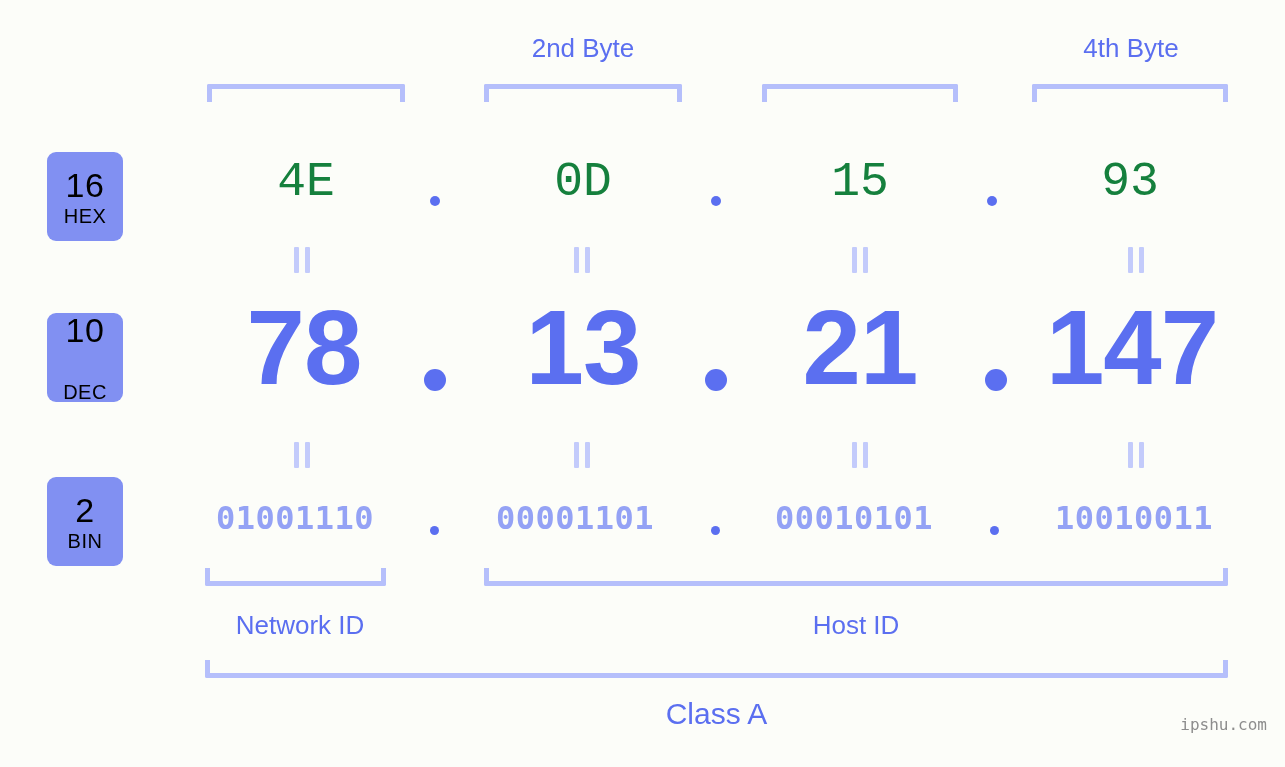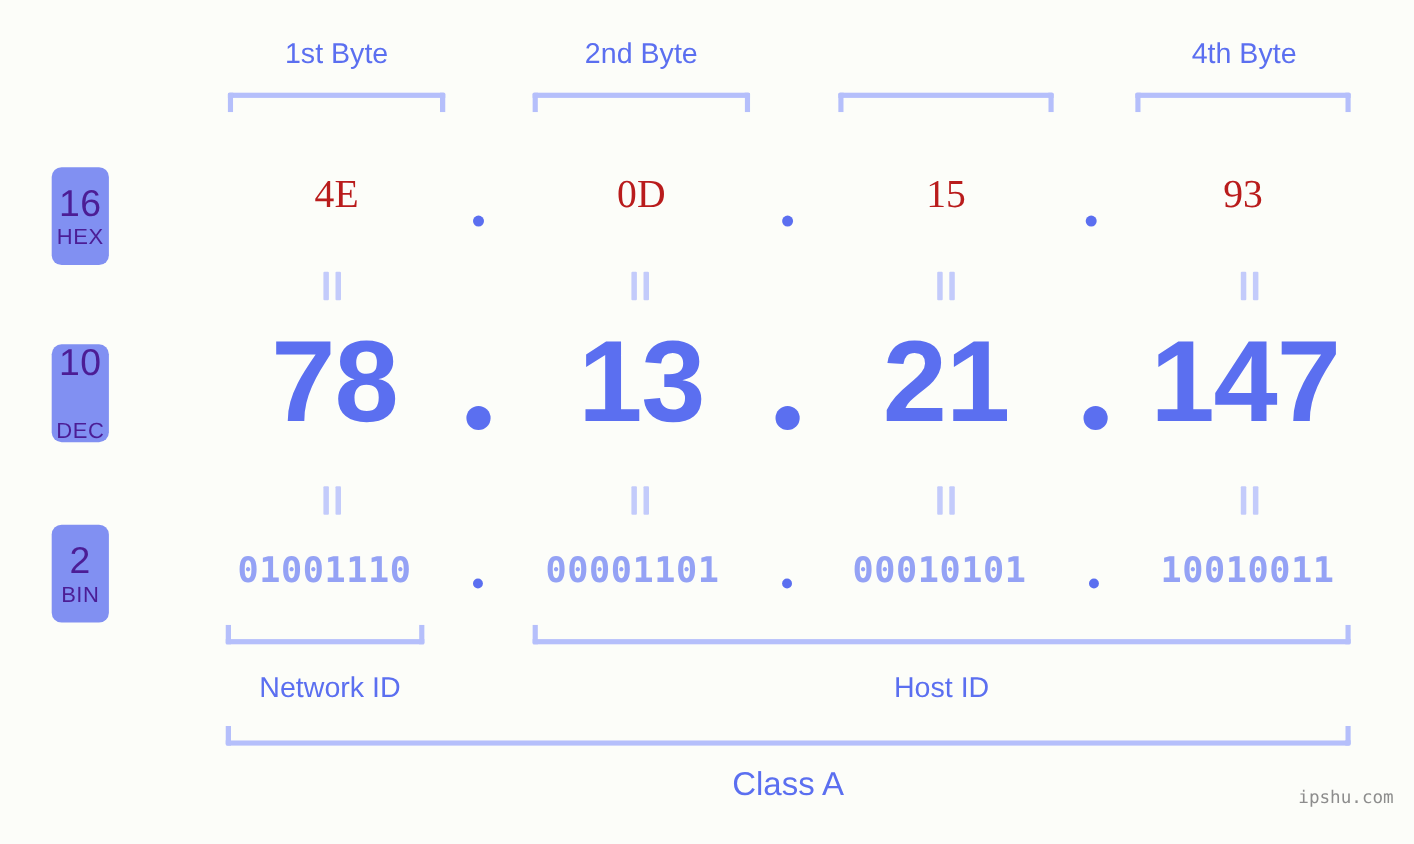--- a/index.html
+++ b/index.html
@@ -49,24 +49,24 @@
     border-right: 5px solid #b5bffb;
     height: 18px;
     box-sizing: border-box;
     border-radius: 0 0 2px 2px;
   }
 
   
   .badge {
     position: absolute;
     left: 47px;
-    width: 52px;
+    width: 76px;
     background: #8190f2;
     border-radius: 9px;
-    color: #4c1d95;
+    color: #000000;
     display: flex;
     flex-direction: column;
     align-items: center;
     justify-content: center;
     line-height: 1;
   }
   .badge .num {
     font-size: 34px;
     font-weight: 400;
     letter-spacing: 0.5px;
@@ -79,23 +79,23 @@
   }
 
   
   .val {
     position: absolute;
     text-align: center;
     white-space: nowrap;
   }
 
   .hex-val {
-    font-family: Liberation Serif, serif;
-    font-size: 36px;
-    color: #b91c1c;
+    font-family: Liberation Mono, monospace;
+    font-size: 48px;
+    color: #15803d;
     top: 158px;
     line-height: 1;
   }
   .hex-dot {
     position: absolute;
     top: 196px;
     width: 10px;
     height: 10px;
     border-radius: 50%;
     background: #5b6ff0;
@@ -176,21 +176,20 @@
     font-size: 16px;
     color: #8d8d8d;
     letter-spacing: 0px;
   }
 </style>
 </head>
 <body>
 
 <div id="diagram">
 
-  <div class="byte-label" style="left:207px; width:198px;">1st Byte</div>
   <div class="byte-label" style="left:484px; width:198px;">2nd Byte</div>
   <div class="byte-label" style="left:1032px; width:198px;">4th Byte</div>
 
   <div class="bracket-down" style="left:207px; top:84px; width:198px;"></div>
   <div class="bracket-down" style="left:484px; top:84px; width:198px;"></div>
   <div class="bracket-down" style="left:762px; top:84px; width:196px;"></div>
   <div class="bracket-down" style="left:1032px; top:84px; width:196px;"></div>
 
   <div class="badge" style="top:152px; height:89px;">
     <span class="num">16</span>

